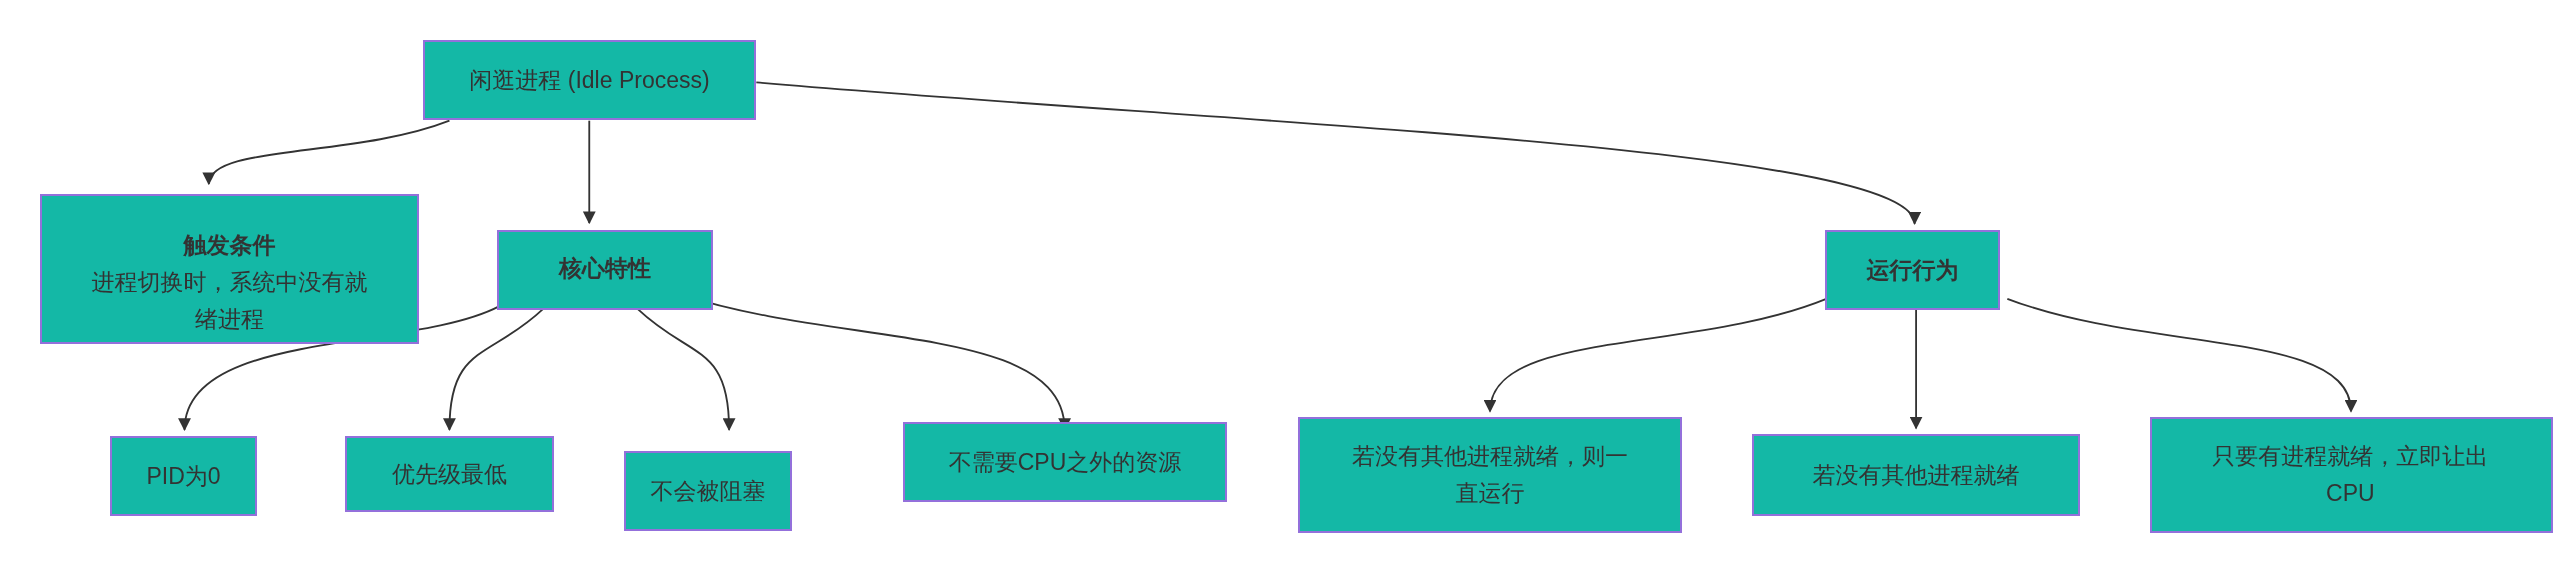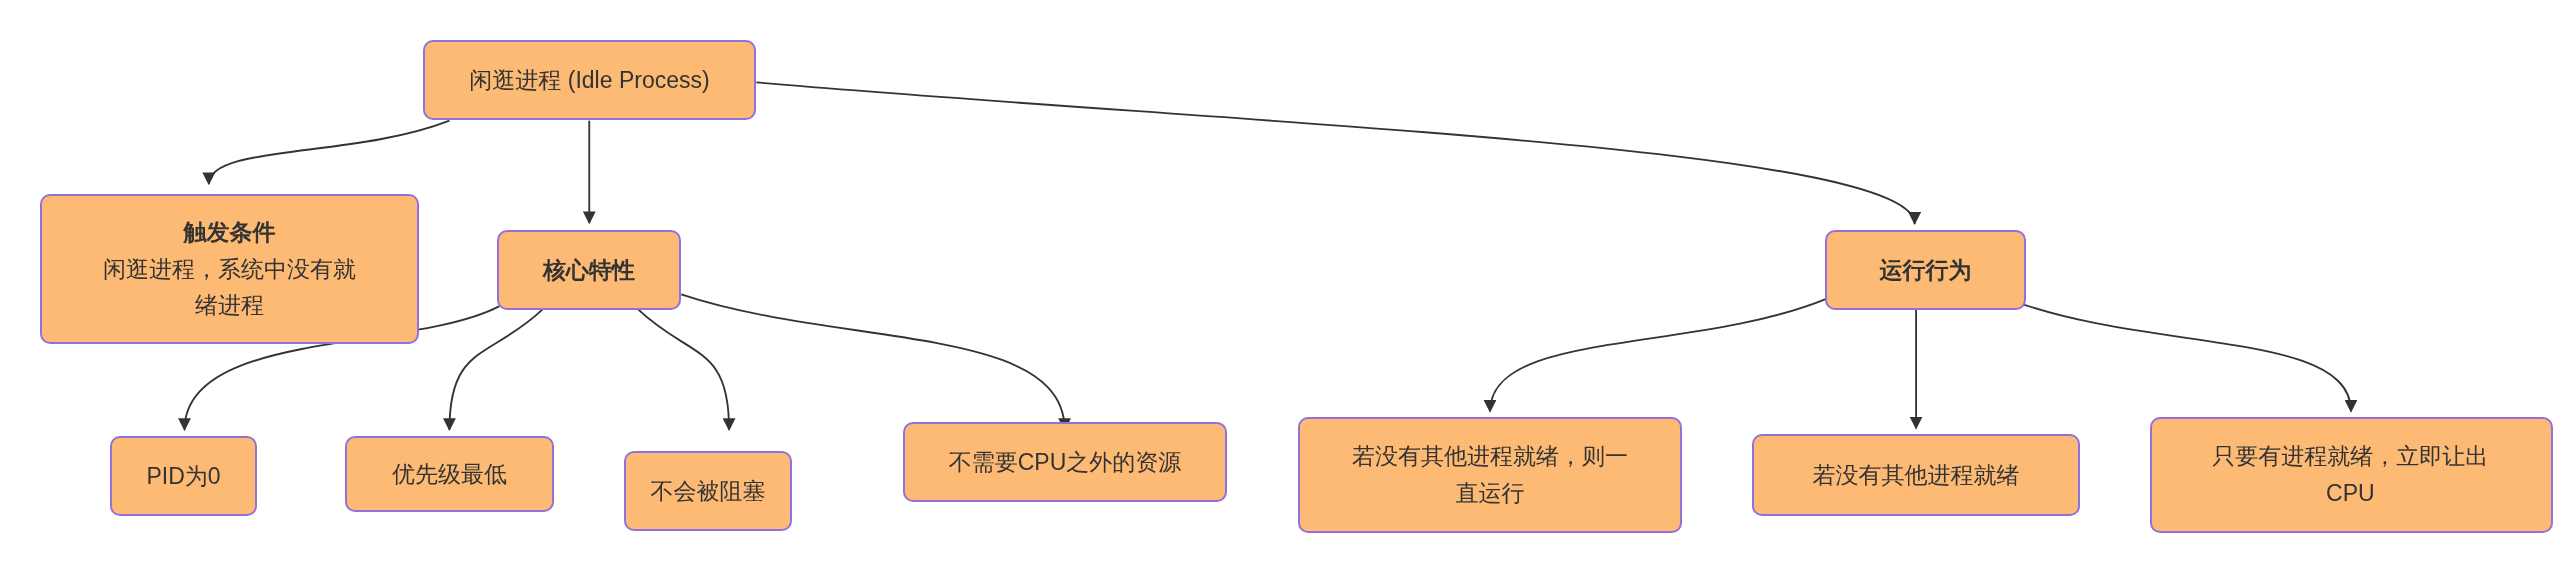--- a/index.html
+++ b/index.html
@@ -23,23 +23,23 @@
     height: 574px;
   }
   .edge {
     fill: none;
     stroke: #333333;
     stroke-width: 2.5;
   }
   .node {
     position: absolute;
     box-sizing: border-box;
-    background: #fdba74;
+    background: #14b8a6;
     border: 2.2px solid #9370DB;
-    border-radius: 10px;
+    border-radius: 0;
     color: #333333;
     display: flex;
     flex-direction: column;
     align-items: center;
     justify-content: center;
     text-align: center;
     font-size: 23px;
     line-height: 1.6;
     white-space: pre-line;
     padding: 4.4px 10.3px;
@@ -71,31 +71,31 @@
     <path class="edge" d="M 925 400 C 1140 472, 1446 440, 1446 584" marker-end="url(#arrow)"></path>
     <path class="edge" d="M 2481 406 C 2300 480, 2024 448, 2024 559" marker-end="url(#arrow)"></path>
     <path class="edge" d="M 2603 420 L 2603 582" marker-end="url(#arrow)"></path>
     <path class="edge" d="M 2727 406 C 2920 480, 3194 448, 3194 559" marker-end="url(#arrow)"></path>
   </svg>
 
   <div class="node" style="left:423px; top:40px; width:333px; height:80px;">
     <span>闲逛进程 (Idle Process)</span>
   </div>
 
-  <div class="node" style="left:40px; top:194px; width:379px; height:150px;">
+  <div class="node" style="left:40px; top:194px; width:379px; height:150px;justify-content:flex-end;">
     <span class="node-title">触发条件</span>
-    <span>闲逛进程，系统中没有就
+    <span>进程切换时，系统中没有就
 绪进程</span>
   </div>
 
-  <div class="node bold-label" style="left:497px; top:230px; width:184px; height:80px;">
+  <div class="node bold-label" style="left:497px; top:230px; width:216px; height:80px;font-family:Liberation Mono, monospace;">
     <span>核心特性</span>
   </div>
 
-  <div class="node bold-label" style="left:1825px; top:230px; width:201px; height:80px;">
+  <div class="node bold-label" style="left:1825px; top:230px; width:175px; height:80px;">
     <span>运行行为</span>
   </div>
 
   <div class="node" style="left:110px; top:436px; width:147px; height:80px;">
     <span>PID为0</span>
   </div>
 
   <div class="node" style="left:345px; top:436px; width:209px; height:76px;">
     <span>优先级最低</span>
   </div>

